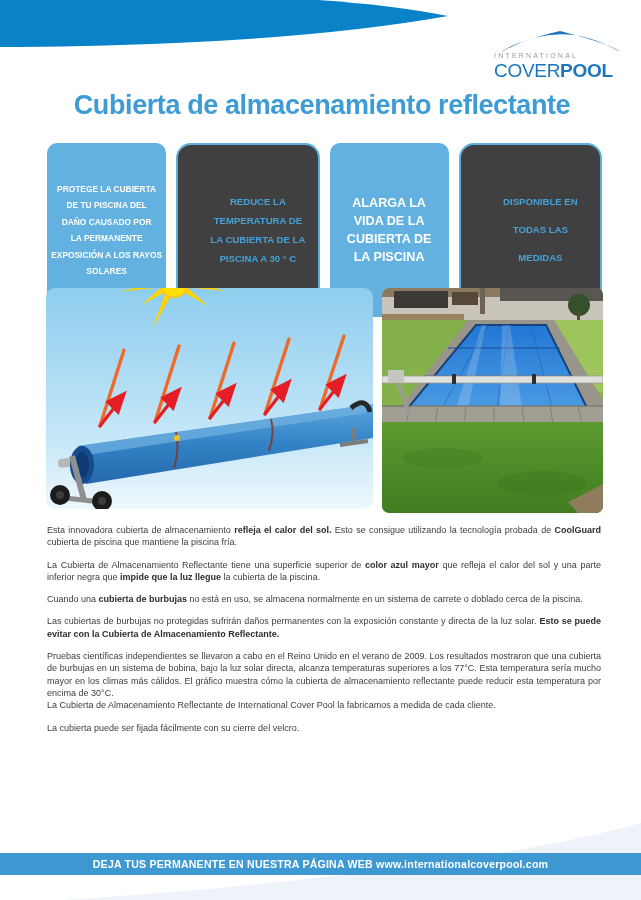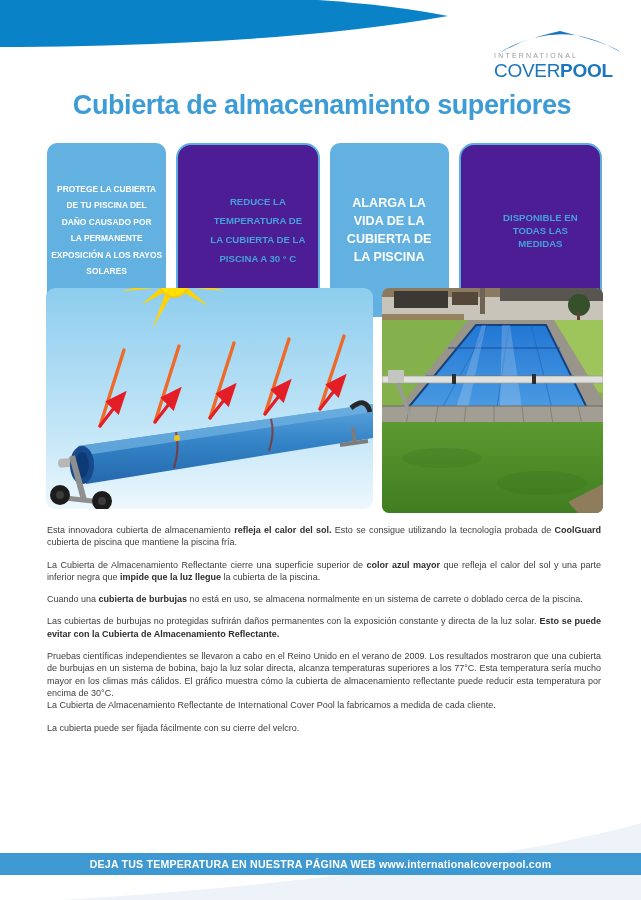--- a/index.html
+++ b/index.html
@@ -36,25 +36,25 @@
   }
 
   
   .benefits { top: 143px; left: 47px; width: 555px; height: 174px; display: flex; gap: 10px; }
   .benefit {
     flex: 1 1 0; display: flex; align-items: center; justify-content: center;
     text-align: center; font-weight: 700;
   }
   .benefit-text { white-space: pre-line; }
   .benefit.solid { background: #62b1e0; border-radius: 10px; color: #ffffff; }
-  .benefit.outline { background: #4c1d95; border: 2px solid #5caedd; border-radius: 15px; color: #45a1d8; padding-left: 20px; }
+  .benefit.outline { background: #404040; border: 2px solid #5caedd; border-radius: 15px; color: #45a1d8; padding-left: 20px; }
   .benefit.b1 .benefit-text { font-size: 8.4px; line-height: 16.5px; }
   .benefit.b2 .benefit-text { font-size: 9.6px; line-height: 19px; }
   .benefit.b3 .benefit-text { font-size: 12.6px; line-height: 18px; }
-  .benefit.b4 .benefit-text { font-size: 9.6px; line-height: 13px; }
+  .benefit.b4 .benefit-text { font-size: 9.6px; line-height: 28px; }
 
   
   .images { top: 288px; left: 46px; width: 557px; height: 225px; display: flex; gap: 9px; }
   .illu-svg { width: 327px; height: 221px; display: block; }
   .photo-svg { width: 221px; height: 225px; display: block; }
 
   
   .body-text {
     top: 524px; left: 47px; width: 554px;
     font-size: 9px; line-height: 12.3px; color: #3d3d3d;
@@ -90,21 +90,21 @@
   </svg>
 
   <div class="abs logo">
     <svg class="logo-arc" viewBox="0 0 126 26" aria-hidden="true">
       <path d="M3,25 Q63,-12 123,24 Q117,17 63,3 Q16,14 3,25 Z" fill="#1b76bd"></path>
     </svg>
     <span class="logo-top">INTERNATIONAL</span>
     <span class="logo-name"><span class="reg">COVER</span><span class="bold">POOL</span></span>
   </div>
 
-  <h1 class="abs title">Cubierta de almacenamiento superiores</h1>
+  <h1 class="abs title">Cubierta de almacenamiento reflectante</h1>
 
   <div class="abs benefits">
     <div class="benefit solid b1">
       <span class="benefit-text">PROTEGE LA CUBIERTA
 DE TU PISCINA DEL
 DAÑO CAUSADO POR
 LA PERMANENTE
 EXPOSICIÓN A LOS RAYOS
 SOLARES</span>
     </div>
@@ -303,25 +303,25 @@
         <rect x="0" y="134" width="221" height="91" fill="url(#grassF)"></rect>
         <ellipse cx="60" cy="170" rx="40" ry="10" fill="#35701c" opacity="0.25"></ellipse>
         <ellipse cx="160" cy="195" rx="45" ry="12" fill="#35701c" opacity="0.25"></ellipse>
         <polygon points="186,214 221,196 221,225 196,225" fill="#8f7c5c"></polygon>
       </g>
     </svg>
   </div>
 
   <div class="abs body-text">
     <p><span>Esta innovadora cubierta de almacenamiento </span><strong>refleja el calor del sol.</strong><span> Esto se consigue utilizando la tecnología probada de </span><strong>CoolGuard</strong><span> cubierta de piscina que mantiene la piscina fría.</span></p>
-    <p><span>La Cubierta de Almacenamiento Reflectante cierre una superficie superior de </span><strong>color azul mayor</strong><span> que refleja el calor del sol y una parte inferior negra que </span><strong>impide que la luz llegue</strong><span> la cubierta de la piscina.</span></p>
+    <p><span>La Cubierta de Almacenamiento Reflectante tiene una superficie superior de </span><strong>color azul mayor</strong><span> que refleja el calor del sol y una parte inferior negra que </span><strong>impide que la luz llegue</strong><span> la cubierta de la piscina.</span></p>
     <p><span>Cuando una </span><strong>cubierta de burbujas</strong><span> no está en uso, se almacena normalmente en un sistema de carrete o doblado cerca de la piscina.</span></p>
     <p><span>Las cubiertas de burbujas no protegidas sufrirán daños permanentes con la exposición constante y directa de la luz solar. </span><strong>Esto se puede evitar con la Cubierta de Almacenamiento Reflectante.</strong></p>
     <p><span>Pruebas científicas independientes se llevaron a cabo en el Reino Unido en el verano de 2009. Los resultados mostraron que una cubierta de burbujas en un sistema de bobina, bajo la luz solar directa, alcanza temperaturas superiores a los 77°C. Esta temperatura sería mucho mayor en los climas más cálidos. El gráfico muestra cómo la cubierta de almacenamiento reflectante puede reducir esta temperatura por encima de 30°C.
 La Cubierta de Almacenamiento Reflectante de International Cover Pool  la fabricamos a medida de cada cliente.</span></p>
     <p><span>La cubierta puede ser fijada fácilmente  con su cierre del velcro.</span></p>
   </div>
 
   <div class="abs banner">
-    <span class="banner-text">DEJA TUS TEMPERATURA EN NUESTRA PÁGINA WEB www.internationalcoverpool.com</span>
+    <span class="banner-text">DEJA TUS PERMANENTE EN NUESTRA PÁGINA WEB www.internationalcoverpool.com</span>
   </div>
 
 </div>
 
 </body></html>

